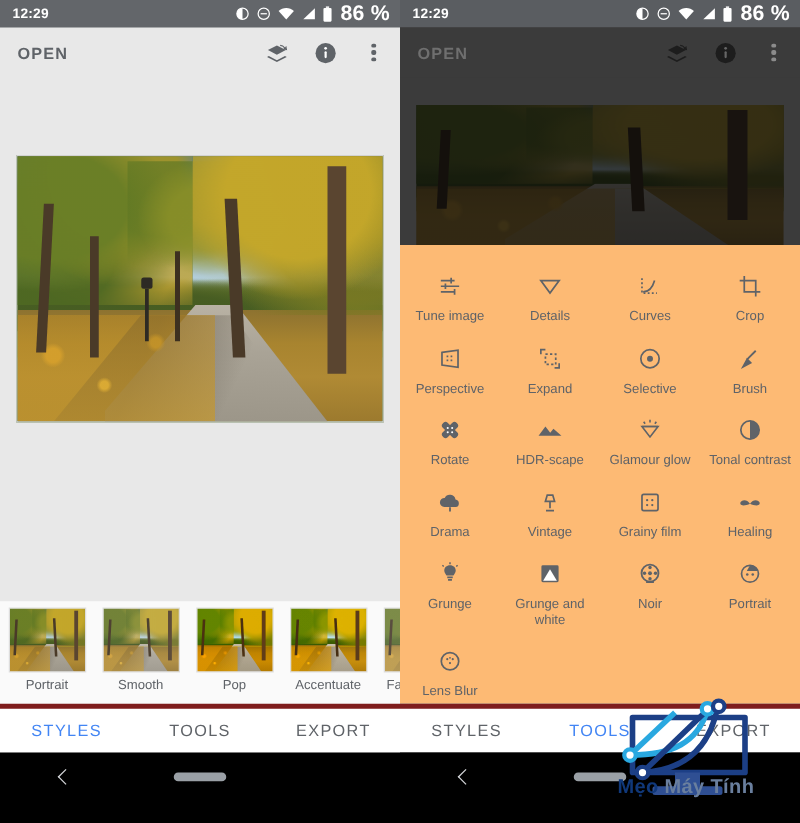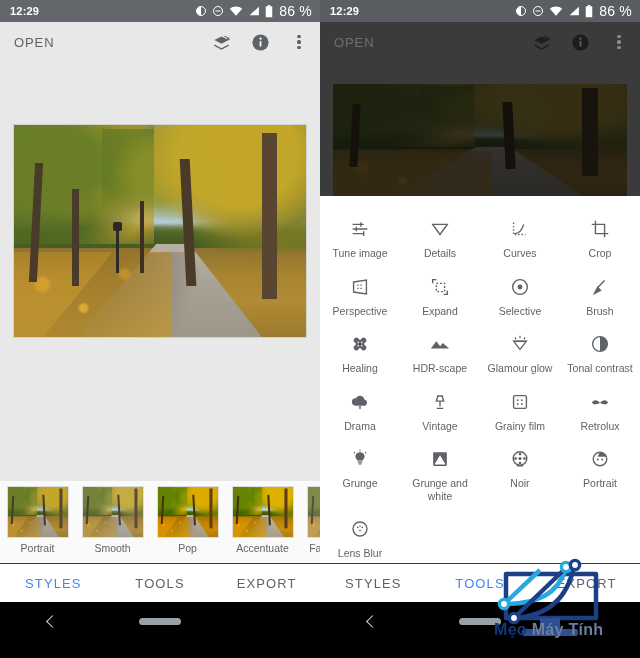--- a/index.html
+++ b/index.html
@@ -14,26 +14,27 @@
 
   
   .statusbar {
     height:22px; background:#63666a; color:#fff;
     display:flex; align-items:center; justify-content:space-between;
     padding:0 8px 0 10px; font-size:11px; font-weight:bold;
     letter-spacing:.2px;
   }
   .status-right { display:flex; align-items:center; gap:5px; }
   .sb-icn { display:block; }
-  .batt-pct { font-size:14px; font-weight:normal; margin-left:1px; }
+  .batt-pct { font-size:17px; font-weight:bold; margin-left:1px; }
 
   
   .appbar {
     height:40px; display:flex; align-items:center;
     padding:0 10px 0 14px;
+    font-weight:bold;
   }
   .appbar .open-label {
     font-size:13px; letter-spacing:.9px; color:#5f6368; flex:1;
   }
   .appbar .icons { display:flex; align-items:center; gap:17px; }
   .ic { width:22px; height:22px; display:flex; align-items:center; justify-content:center; }
   .dots { display:flex; flex-direction:column; gap:2.5px; align-items:center; width:22px;}
   .dots i { width:3.2px; height:3.2px; border-radius:50%; background:#5f6368; display:block; }
 
   
@@ -132,21 +133,21 @@
   .style-thumb .scene { transform:scale(1.02); }
   .style-label { font-size:10.5px; color:#5f6368; white-space:nowrap; }
   .s-smooth .scene   { filter:saturate(.85) brightness(1.05) contrast(.95); }
   .s-pop .scene      { filter:saturate(1.5) contrast(1.12); }
   .s-accent .scene   { filter:saturate(1.25) contrast(1.18) brightness(1.02); }
   .s-faded .scene    { filter:saturate(.8) contrast(.85) brightness(1.12); }
 
   
   .tabbar {
     position:absolute; left:0; right:0; bottom:38px; height:39px;
-    background:#fff; border-top:1px solid #7f1d1d;
+    background:#fff; border-top:4px solid #7f1d1d;
     display:flex; align-items:center;
   }
   .tab {
     flex:1; text-align:center; font-size:13px; letter-spacing:1.1px;
     color:#5f6368;
   }
   .tab.active { color:#4285f4; }
 
   
   .navbar {
@@ -169,21 +170,21 @@
   .right .appbar { background:#3b3b3b; }
   .right .appbar .open-label { color:#6f6f6f; }
   .right .dots i { background:#8c8c8c; }
   .dim-stage { height:134px; background:#3b3b3b; position:relative; }
   .dim-photo {
     position:absolute; left:13px; top:22px; width:294px; height:112px;
     overflow:hidden; filter:brightness(.28) saturate(.8);
   }
   .tools-sheet {
     position:absolute; left:0; right:0; top:196px; bottom:77px;
-    background:#ffffff; padding:14px 0 0;
+    background:#fdba74; padding:14px 0 0;
   }
   .tools-grid {
     display:grid; grid-template-columns:repeat(4,1fr);
     row-gap:2px;
   }
   .tool {
     text-align:center; padding:4px 2px 6px;
     display:flex; flex-direction:column; align-items:center;
   }
   .tool-ic { height:30px; display:flex; align-items:center; justify-content:center; }
@@ -563,21 +564,21 @@
                   <rect x="3.5" y="9" width="17" height="6" rx="2.6" transform="rotate(45 12 12)"></rect>
                 </g>
                 <g fill="#fff">
                   <circle cx="10" cy="10.2" r=".9"></circle>
                   <circle cx="13.9" cy="10.2" r=".9"></circle>
                   <circle cx="10" cy="13.9" r=".9"></circle>
                   <circle cx="13.9" cy="13.9" r=".9"></circle>
                 </g>
               </svg>
             </span>
-          <span class="tool-label">Healing</span>
+          <span class="tool-label">Rotate</span>
         </div>
 
         <div class="tool">
           <span class="tool-ic">
               <svg width="22" height="22" viewBox="0 0 24 24">
                 <path d="M2 17 8 9l4.2 5.4L15 11l7 6z" fill="#5f6368"></path>
               </svg>
             </span>
           <span class="tool-label">HDR-scape</span>
         </div>
@@ -637,21 +638,21 @@
             </span>
           <span class="tool-label">Grainy film</span>
         </div>
 
         <div class="tool">
           <span class="tool-ic">
               <svg width="22" height="22" viewBox="0 0 24 24">
                 <path d="M12 13c-2-3-5-3.6-7.2-2.4C3.2 11.4 3 13.4 4.6 14.2c1.8.9 5-.2 7.4-1.2 2.4 1 5.6 2.1 7.4 1.2 1.6-.8 1.4-2.8-.2-3.6C17 9.4 14 10 12 13z" fill="#5f6368"></path>
               </svg>
             </span>
-          <span class="tool-label">Retrolux</span>
+          <span class="tool-label">Healing</span>
         </div>
 
         <div class="tool">
           <span class="tool-ic">
               <svg width="22" height="22" viewBox="0 0 24 24">
                 <path d="M12 4.5c-3 0-5 2-5 4.6 0 2 1.3 3 2 4.4h6c.7-1.4 2-2.4 2-4.4 0-2.6-2-4.6-5-4.6z" fill="#5f6368"></path>
                 <path d="M9.6 15.2h4.8M10.3 17.3h3.4" stroke="#5f6368" stroke-width="1.4" fill="none"></path>
                 <path d="M12 2v1.6M5.4 4.6l1.1 1.1M18.6 4.6l-1.1 1.1" stroke="#5f6368" stroke-width="1.3"></path>
               </svg>
             </span>

